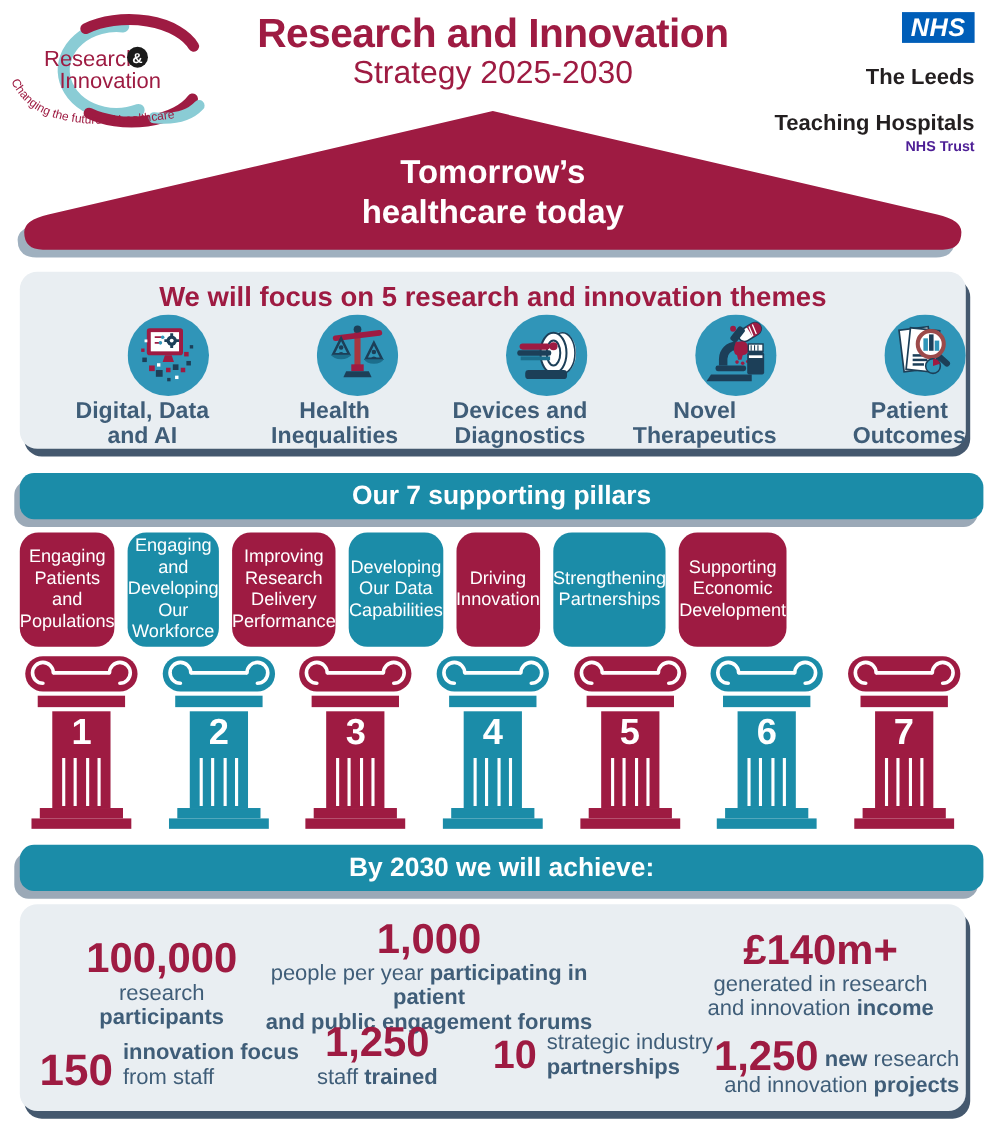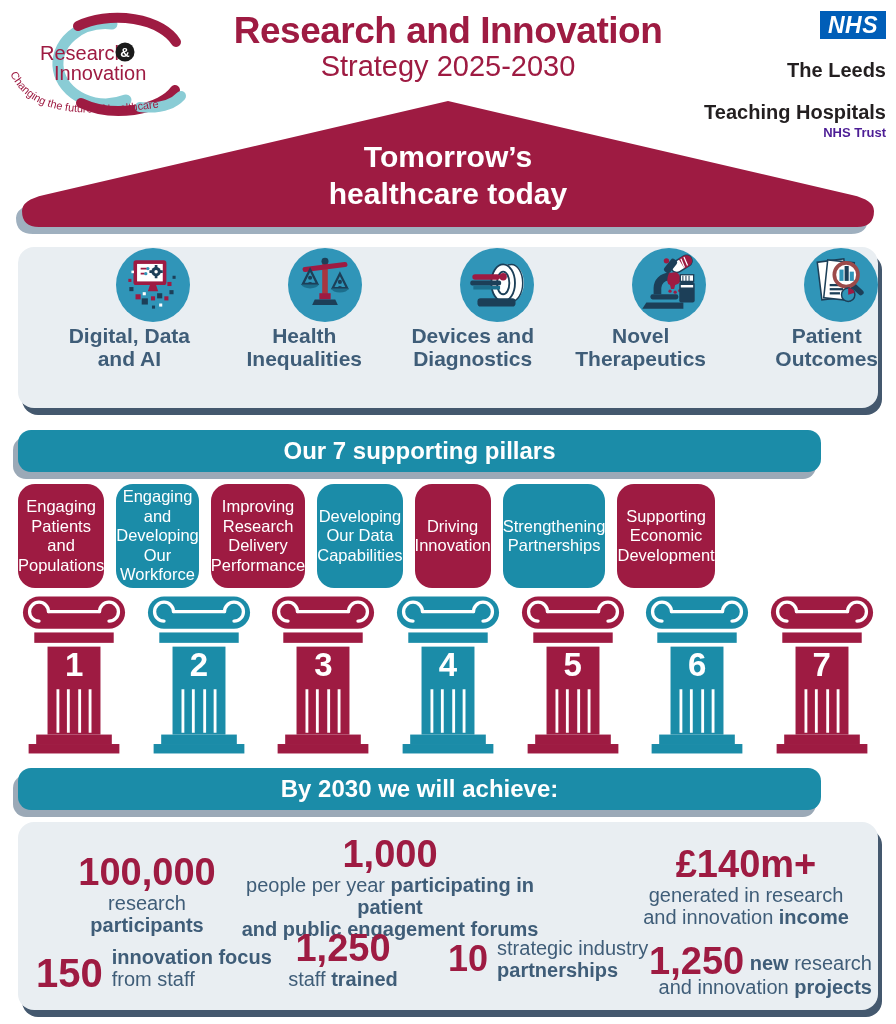--- a/index.html
+++ b/index.html
@@ -27,21 +27,21 @@
   .panel{position:absolute;left:18px;width:860px;background:#e9eef2;border-radius:16px;
     box-shadow:4px 7px 0 #44586e;}
   .themes-panel{top:247px;height:161px;}
   .themes-heading{text-align:center;padding-top:9px;font-size:25px;font-weight:bold;color:#9e1b42;}
   .themes-row{display:flex;margin-top:1px;}
   .theme{flex:1;display:flex;flex-direction:column;align-items:flex-end;}
   .theme svg{width:74px;height:74px;}
   .theme-label{margin-top:2px;text-align:center;font-size:21px;font-weight:bold;color:#3f5d78;line-height:23px;}
   .theme-label span{display:block;}
 
-  .bar{position:absolute;left:18px;width:803px;height:42px;background:#1b8ca8;border-radius:13px;
+  .bar{position:absolute;left:18px;width:876px;height:42px;background:#1b8ca8;border-radius:13px;
     box-shadow:-5px 7px 0 #9ba9b7;color:#fff;font-weight:bold;font-size:24px;text-align:center;line-height:42px;}
   .bar1{top:430px;}
   .bar2{top:768px;}
 
   
   .plabels{position:absolute;left:18px;top:484px;width:696px;display:flex;gap:12px;}
   .plabel{flex:1;height:104px;border-radius:17px;display:flex;flex-direction:column;justify-content:center;
     text-align:center;color:#fff;font-size:16.5px;line-height:19.5px;}
   .plabel span{display:block;}
   .bg-maroon{background:#9e1b42;}
@@ -108,20 +108,21 @@
       <path d="M448,1 L852,95 Q874,100 874,111 Q874,127 857,127 L39,127 Q22,127 22,111 Q22,100 44,95 Z" transform="translate(-6,7)" fill="#9fb0bf"></path>
       <path d="M448,1 L852,95 Q874,100 874,111 Q874,127 857,127 L39,127 Q22,127 22,111 Q22,100 44,95 Z" fill="#9e1b42"></path>
     </svg>
     <div class="roof-text">
       <span style="display:block">Tomorrow’s</span>
       <span style="display:block">healthcare today</span>
     </div>
   </div>
 
   <div class="panel themes-panel">
+    <div class="themes-heading">We will focus on 5 research and innovation themes</div>
     <div class="themes-row">
 
       <div class="theme">
         <svg viewBox="0 0 72 72">
           <circle cx="36" cy="36" r="36" fill="#3095b8"></circle>
           <rect x="17" y="12" width="32" height="24" rx="2.5" fill="#9e1b42"></rect>
           <rect x="20.5" y="15.5" width="25" height="17" fill="#fff"></rect>
           <path d="M24,20 h6 M24,25 h4" stroke="#9e1b42" stroke-width="1.6"></path>
           <circle cx="31" cy="20" r="1.6" fill="#3095b8"></circle>
             <circle cx="29" cy="25" r="1.6" fill="#3095b8"></circle>

